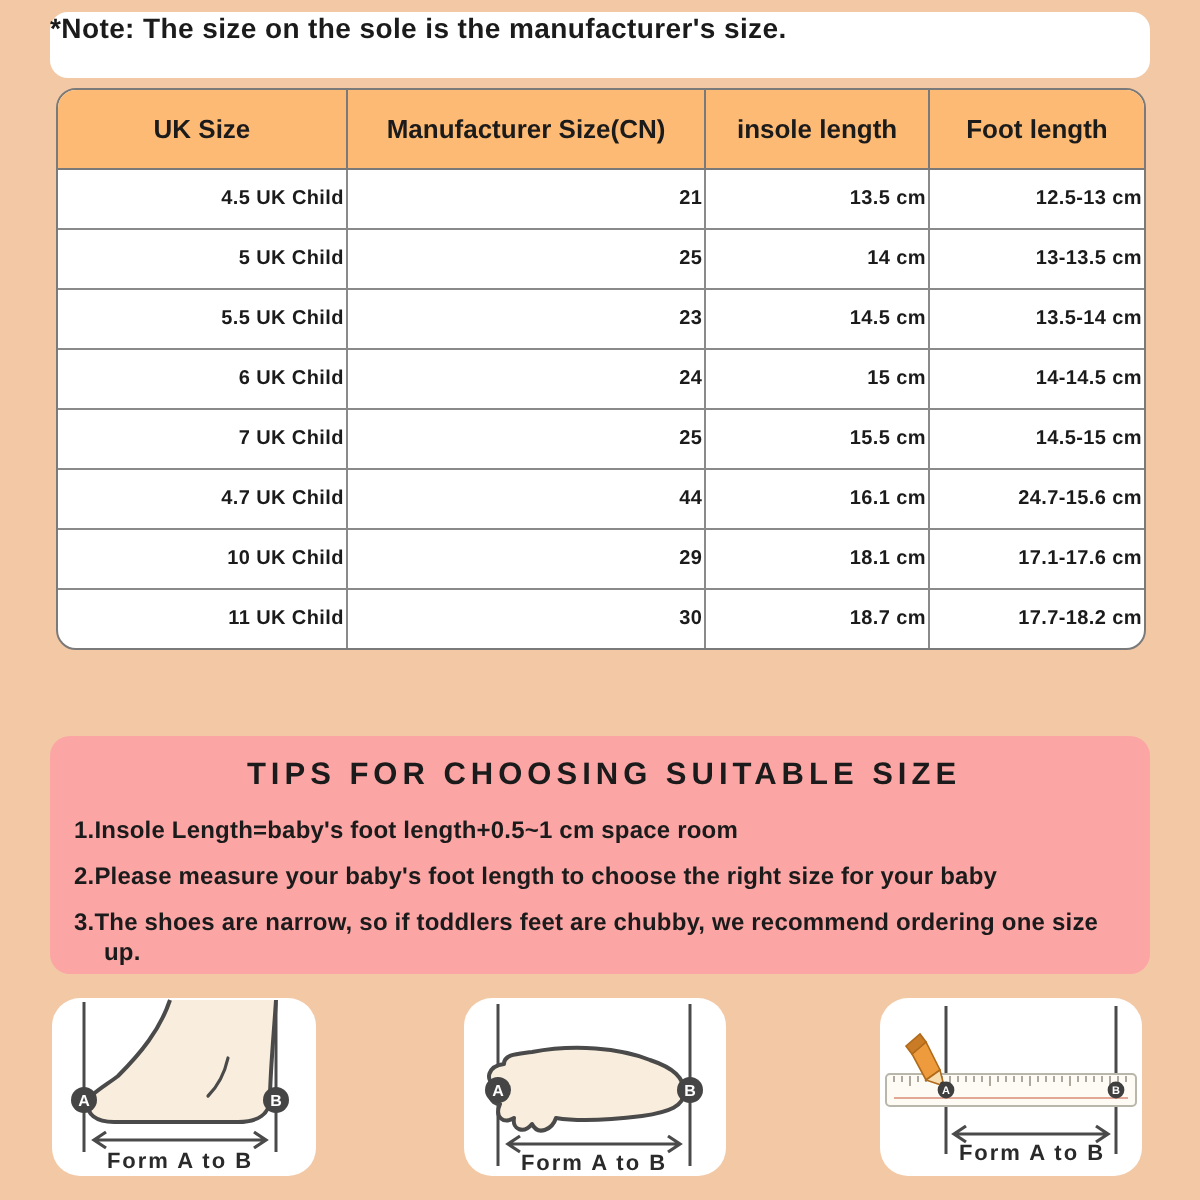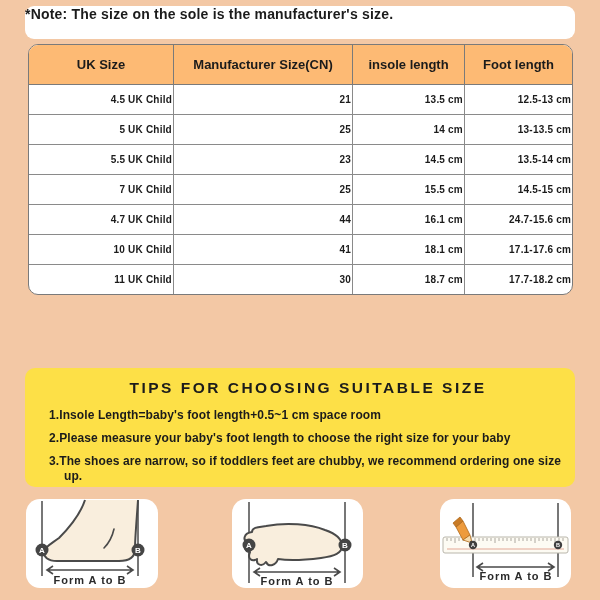--- a/index.html
+++ b/index.html
@@ -32,22 +32,22 @@
   table.size-table td{
     height:27px;text-align:right;
     font-size:10px;font-weight:bold;letter-spacing:.2px;
     border-right:1px solid #8a8a8a;border-bottom:1px solid #8a8a8a;
   }
   table.size-table th:last-child,table.size-table td:last-child{border-right:none;}
   table.size-table tr:last-child td{border-bottom:none;}
   col.c1{width:26.6%;}col.c2{width:33.0%;}col.c3{width:20.6%;}col.c4{width:19.8%;}
   .tips-box{
     position:absolute;left:25px;top:368px;width:550px;height:119px;
-    background:#fde047;border-radius:10px;
-    box-sizing:border-box;padding:9px 8px 0 24px;
+    background:#fca5a5;border-radius:10px;
+    box-sizing:border-box;padding:9px 8px 0 12px;
   }
   .tips-title{
     text-align:center;font-size:15.5px;font-weight:bold;
     letter-spacing:2.5px;margin:2px 0 11px 0;
   }
   .tip-item{
     font-size:12px;font-weight:bold;letter-spacing:.1px;
     margin-bottom:8px;line-height:15px;
     padding-left:15px;text-indent:-15px;
   }
@@ -108,34 +108,40 @@
           <td>14 cm</td>
           <td>13-13.5 cm</td>
         </tr>
         <tr>
           <td>5.5 UK Child</td>
           <td>23</td>
           <td>14.5 cm</td>
           <td>13.5-14 cm</td>
         </tr>
         <tr>
+          <td>6 UK Child</td>
+          <td>24</td>
+          <td>15 cm</td>
+          <td>14-14.5 cm</td>
+        </tr>
+        <tr>
           <td>7 UK Child</td>
           <td>25</td>
           <td>15.5 cm</td>
           <td>14.5-15 cm</td>
         </tr>
         <tr>
           <td>4.7 UK Child</td>
           <td>44</td>
           <td>16.1 cm</td>
           <td>24.7-15.6 cm</td>
         </tr>
         <tr>
           <td>10 UK Child</td>
-          <td>41</td>
+          <td>29</td>
           <td>18.1 cm</td>
           <td>17.1-17.6 cm</td>
         </tr>
         <tr>
           <td>11 UK Child</td>
           <td>30</td>
           <td>18.7 cm</td>
           <td>17.7-18.2 cm</td>
         </tr>
       </tbody>

